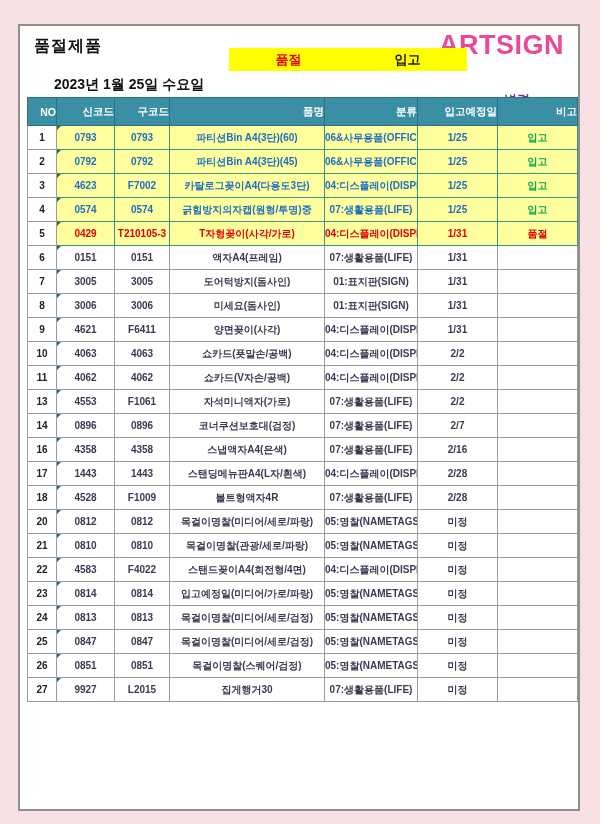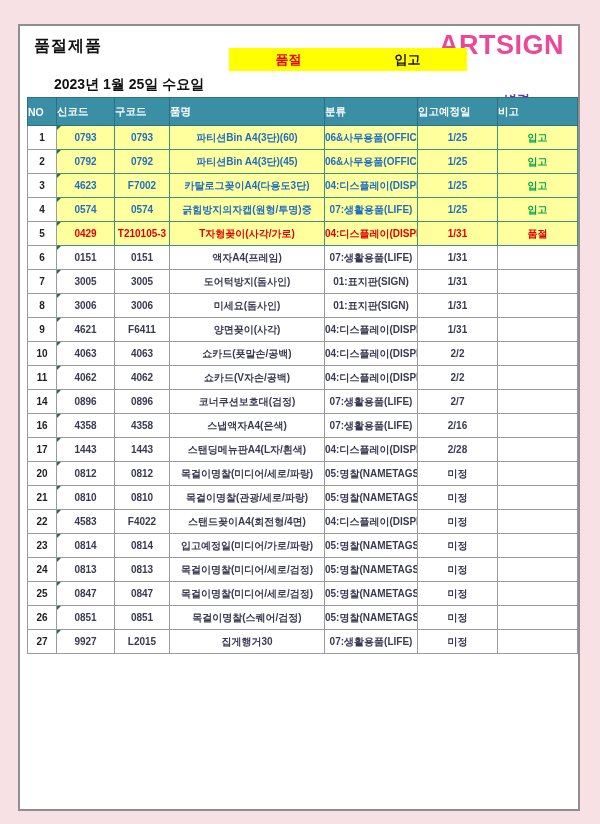--- a/index.html
+++ b/index.html
@@ -39,21 +39,21 @@
     position:absolute; left:12px; top:50px;
     font-size:14px; font-weight:bold; color:#111;margin-left:22px;
   }
   table.list {
     position:absolute; left:7px; top:71px;
     width:550px; border-collapse:collapse; table-layout:fixed;
   }
   table.list th {
     background:var(--header-bg,#3a8fa4); color:#fff;
     font-size:10.5px; font-weight:bold; height:28px;
-    border:1px solid #2c7083; text-align:left;
+    border:1px solid #2c7083; text-align:right;
   }
   table.list td {
     height:24px; font-size:10px; font-weight:bold; text-align:center;
     border:1px solid #9b9b9b; color:#3a3a52;
     white-space:nowrap; overflow:hidden; position:relative;
   }
   
   tr.state-in td, tr.state-out td {
     background:#ffff9e; border-color:#3a9486;
   }
@@ -202,20 +202,29 @@
         <tr class="state-normal">
           <td class="no-cell">11</td>
           <td class="marker">4062</td>
           <td>4062</td>
           <td>쇼카드(V자손/공백)</td>
           <td>04:디스플레이(DISPLAY)</td>
           <td>2/2</td>
           <td class="note"></td>
         </tr>
         <tr class="state-normal">
+          <td class="no-cell">13</td>
+          <td class="marker">4553</td>
+          <td>F1061</td>
+          <td>자석미니액자(가로)</td>
+          <td>07:생활용품(LIFE)</td>
+          <td>2/2</td>
+          <td class="note"></td>
+        </tr>
+        <tr class="state-normal">
           <td class="no-cell">14</td>
           <td class="marker">0896</td>
           <td>0896</td>
           <td>코너쿠션보호대(검정)</td>
           <td>07:생활용품(LIFE)</td>
           <td>2/7</td>
           <td class="note"></td>
         </tr>
         <tr class="state-normal">
           <td class="no-cell">16</td>
@@ -229,20 +238,29 @@
         <tr class="state-normal">
           <td class="no-cell">17</td>
           <td class="marker">1443</td>
           <td>1443</td>
           <td>스탠딩메뉴판A4(L자/흰색)</td>
           <td>04:디스플레이(DISPLAY)</td>
           <td>2/28</td>
           <td class="note"></td>
         </tr>
         <tr class="state-normal">
+          <td class="no-cell">18</td>
+          <td class="marker">4528</td>
+          <td>F1009</td>
+          <td>볼트형액자4R</td>
+          <td>07:생활용품(LIFE)</td>
+          <td>2/28</td>
+          <td class="note"></td>
+        </tr>
+        <tr class="state-normal">
           <td class="no-cell">20</td>
           <td class="marker">0812</td>
           <td>0812</td>
           <td>목걸이명찰(미디어/세로/파랑)</td>
           <td>05:명찰(NAMETAGS)</td>
           <td>미정</td>
           <td class="note"></td>
         </tr>
         <tr class="state-normal">
           <td class="no-cell">21</td>

